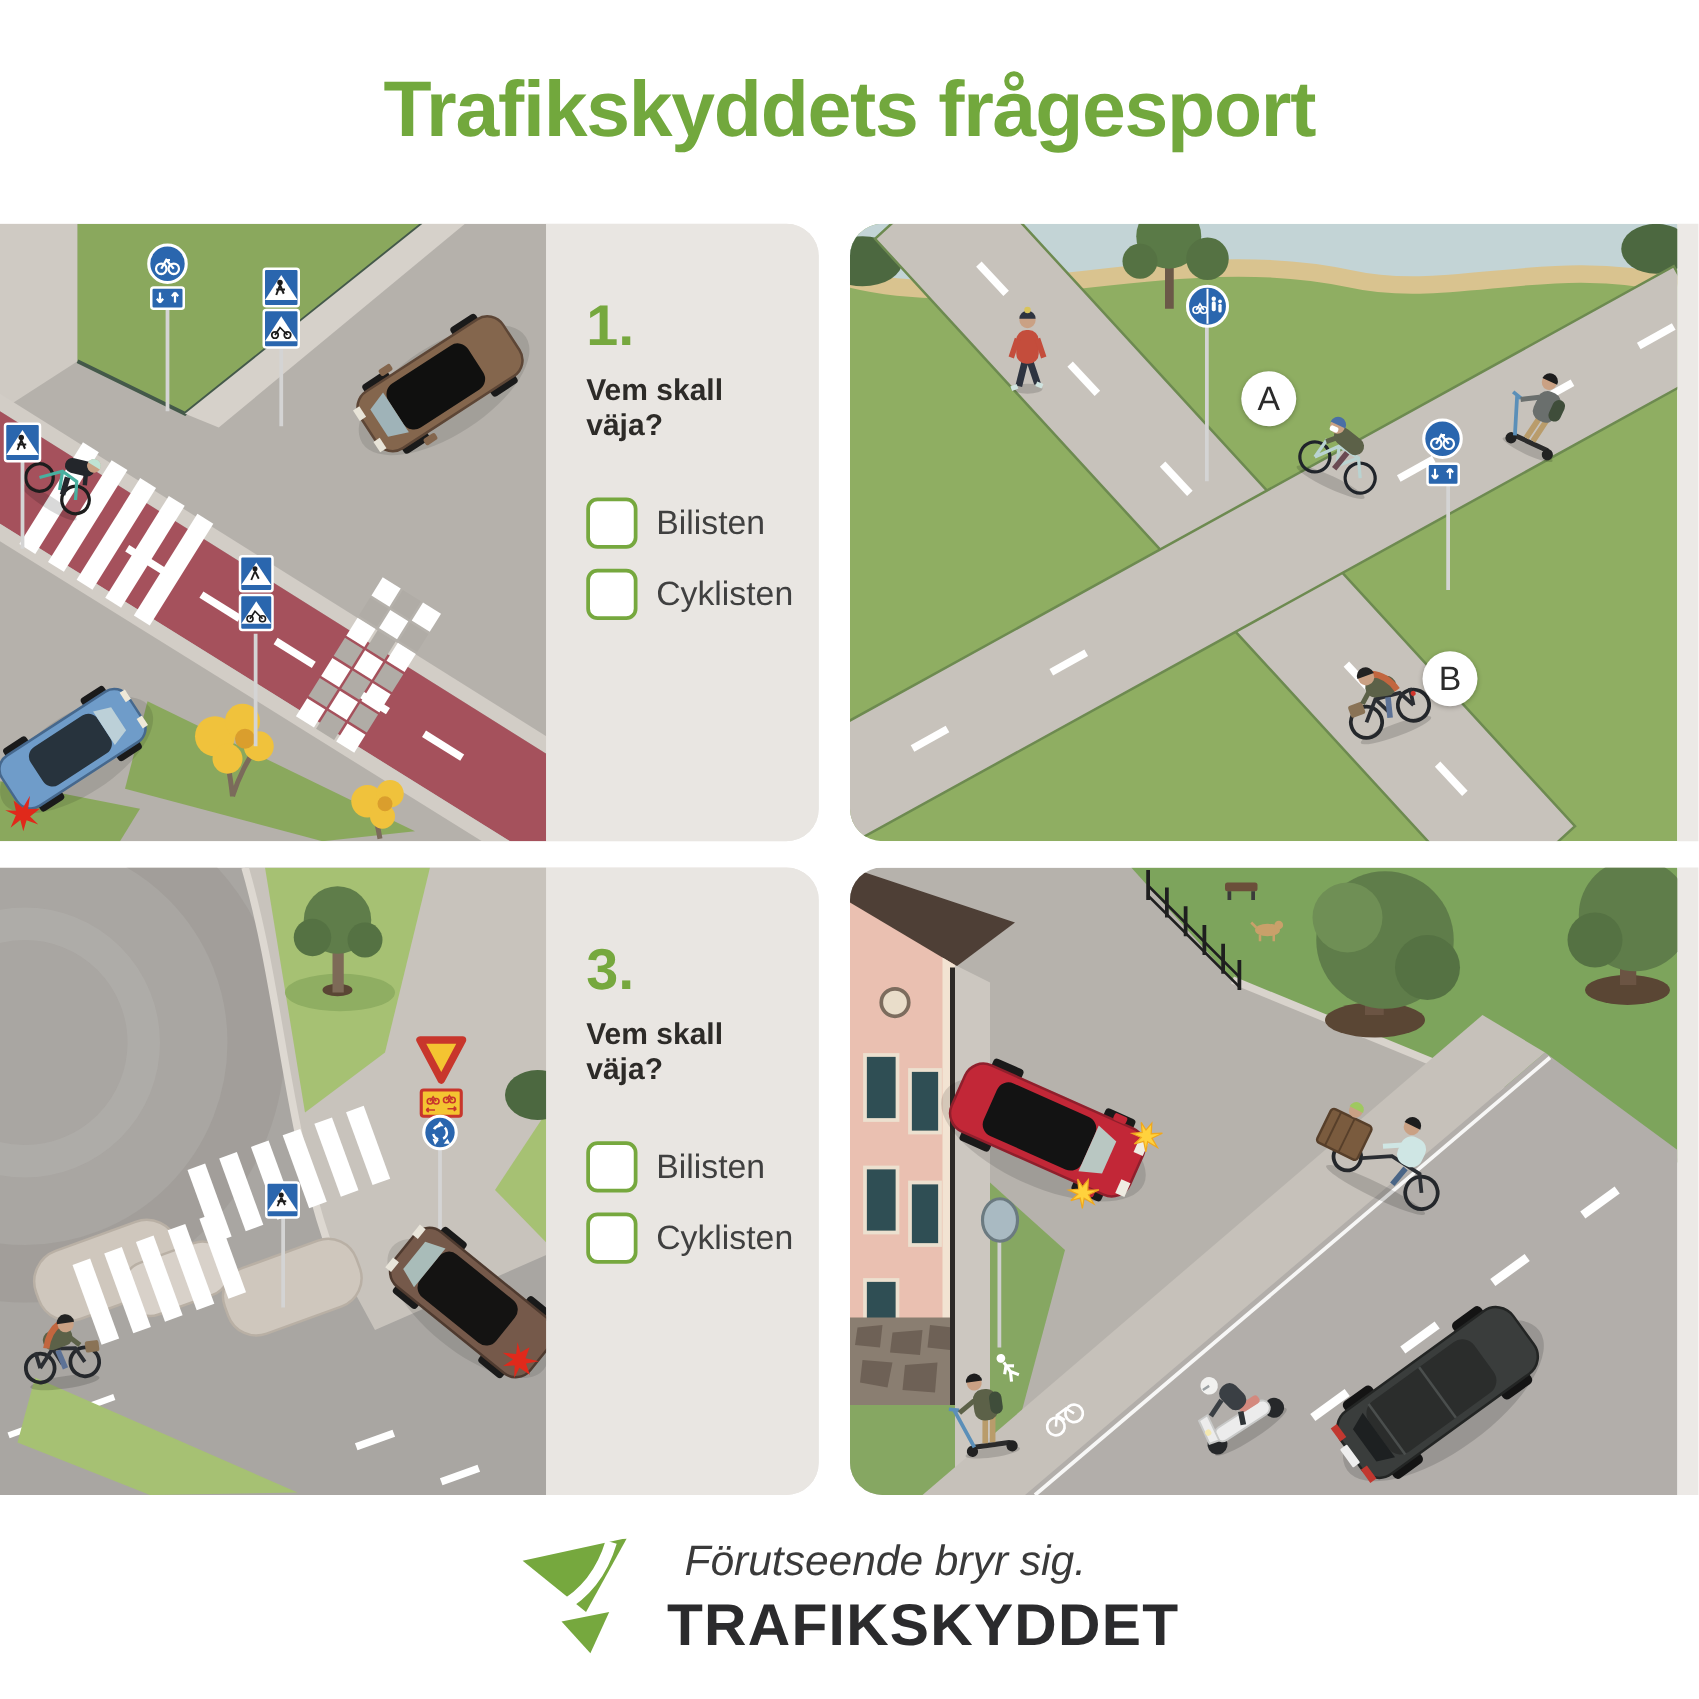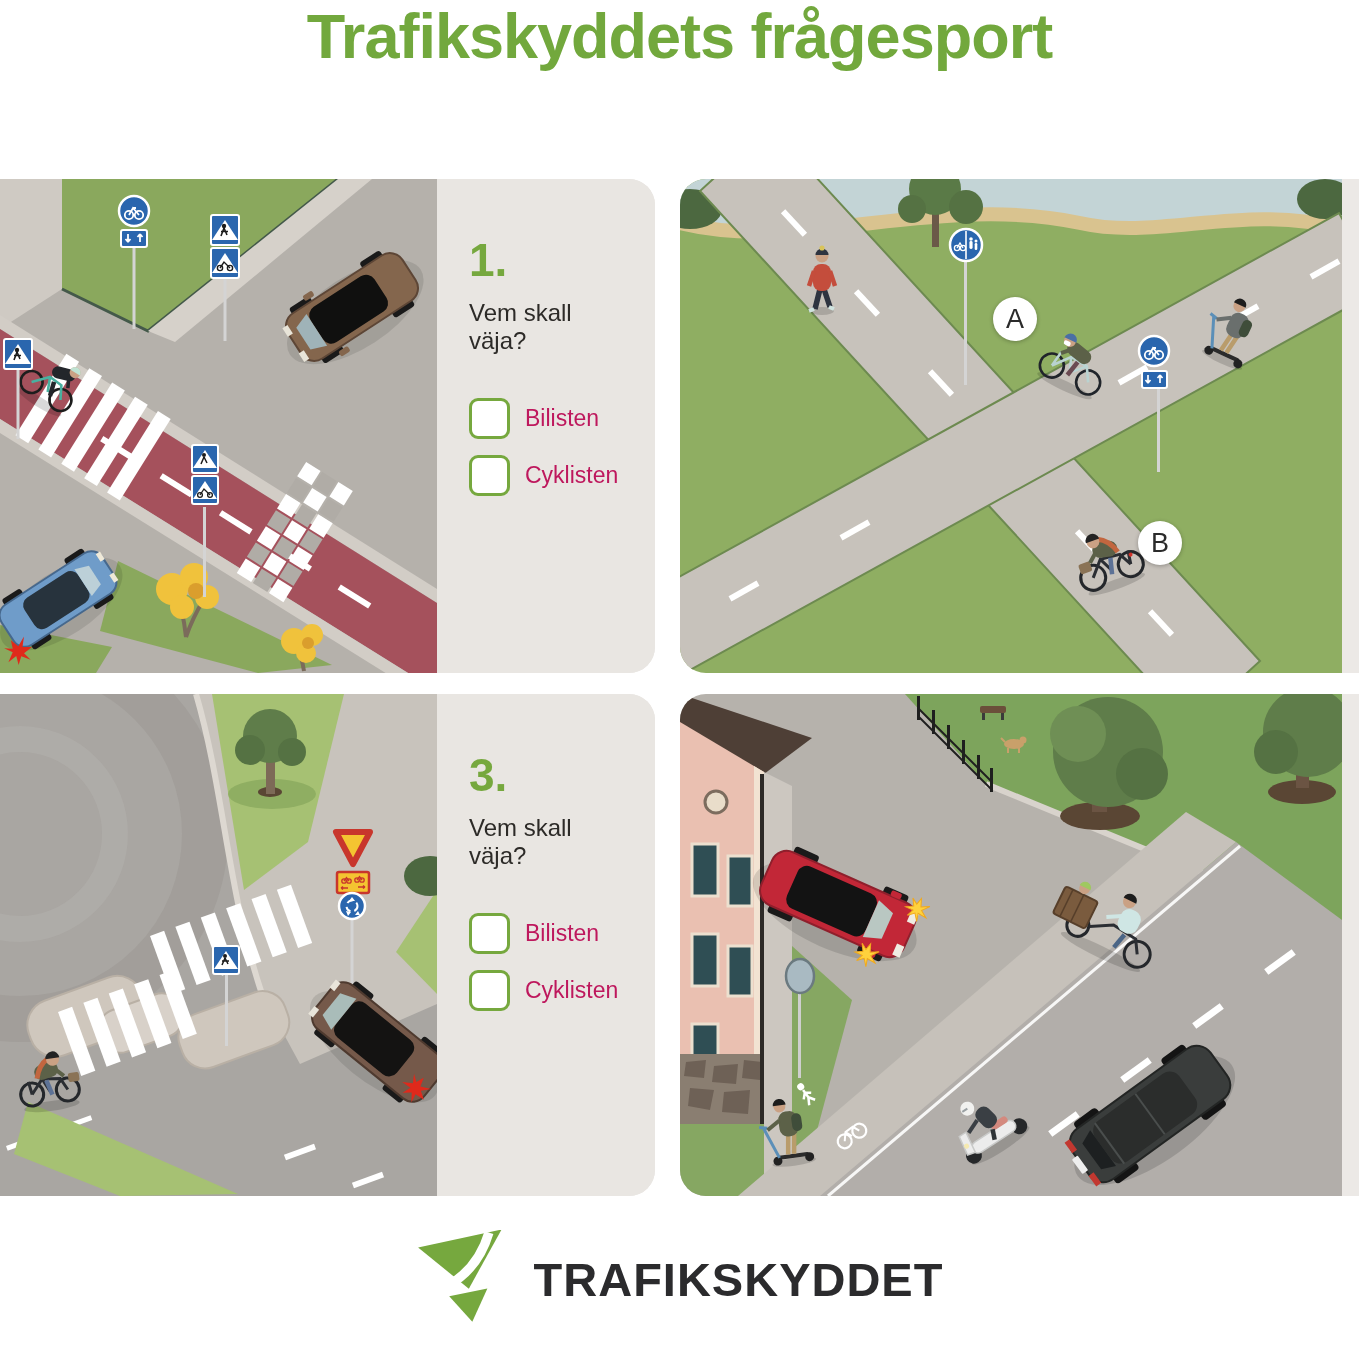--- a/index.html
+++ b/index.html
@@ -1,32 +1,32 @@
 <!DOCTYPE html>
 <html><head>
 <meta charset="utf-8">
 <style>
   html,body{margin:0;padding:0;background:#ffffff;}
   .page{position:relative;width:1359px;height:1359px;background:#fff;overflow:hidden;
         font-family:"Liberation Sans", sans-serif;}
-  header{height:179px;box-sizing:border-box;text-align:center;}
+  header{height:179px;box-sizing:border-box;padding-top:52px;text-align:center;}
   h1{margin:0;font-size:63px;font-weight:bold;color:#72a83d;letter-spacing:-1px;}
   .row{display:flex;}
   .row1{height:494px;margin-bottom:21px;}
   .row2{height:502px;}
   .left-card{width:655px;display:flex;border-radius:0 26px 26px 0;overflow:hidden;background:#e9e6e2;}
   .scene-wrap{width:437px;height:100%;}
   .scene-wrap svg{display:block;width:437px;height:100%;}
   .panel{width:218px;box-sizing:border-box;background:#e9e6e2;padding:58px 0 0 32px;}
   .q-number{font-size:46px;font-weight:bold;color:#76a83e;line-height:1;}
-  .q-prompt{font-size:24px;font-weight:normal;color:#2d2b28;width:132px;line-height:1.18;margin-top:16px;}
+  .q-prompt{font-size:24px;font-weight:bold;color:#2d2b28;width:132px;line-height:1.18;margin-top:16px;}
   .option{display:flex;align-items:center;gap:15px;margin-top:16px;}
   .option.first{margin-top:42px;}
   .checkbox{width:35px;height:35px;border:3px solid #76a83e;border-radius:9px;background:#fff;flex:0 0 auto;}
-  .option-label{font-size:23px;color:#be185d;}
+  .option-label{font-size:27px;color:#404040;}
   .right-card{position:relative;width:662px;height:100%;margin-left:25px;border-radius:26px 0 0 26px;overflow:hidden;}
   .right-card svg{display:block;width:662px;height:100%;}
   .edge-strip{width:17px;background:#ece9e6;}
   .marker{position:absolute;width:44px;height:44px;border-radius:50%;background:#fff;
           display:flex;align-items:center;justify-content:center;font-size:27px;color:#2b2b2b;
           box-shadow:0 1px 4px rgba(0,0,0,.28);}
   .marker-a{left:313px;top:118px;}
   .marker-b{left:458px;top:342px;}
   footer{margin-top:34px;display:flex;justify-content:center;align-items:center;gap:22px;}
   .logo-text .tagline{font-style:italic;font-size:34px;color:#3a3a3a;padding-left:14px;}
@@ -646,17 +646,18 @@
 
   <footer>
     <svg width="96" height="96" viewBox="0 0 104 104">
       <g transform="rotate(-6 52 52)">
         <path d="M6 14 L98 4 L56 64 Z" fill="#76a83e"></path>
         <path d="M84 6 C74 30 58 48 34 58" stroke="#ffffff" stroke-width="10" fill="none"></path>
         <path d="M34 70 L76 66 L56 100 Z" fill="#76a83e"></path>
       </g>
     </svg>
     <div class="logo-text">
+      <div class="tagline">Förutseende bryr sig.</div>
       <div class="brand">TRAFIKSKYDDET</div>
     </div>
   </footer>
 
 </div>
 
 </body></html>

